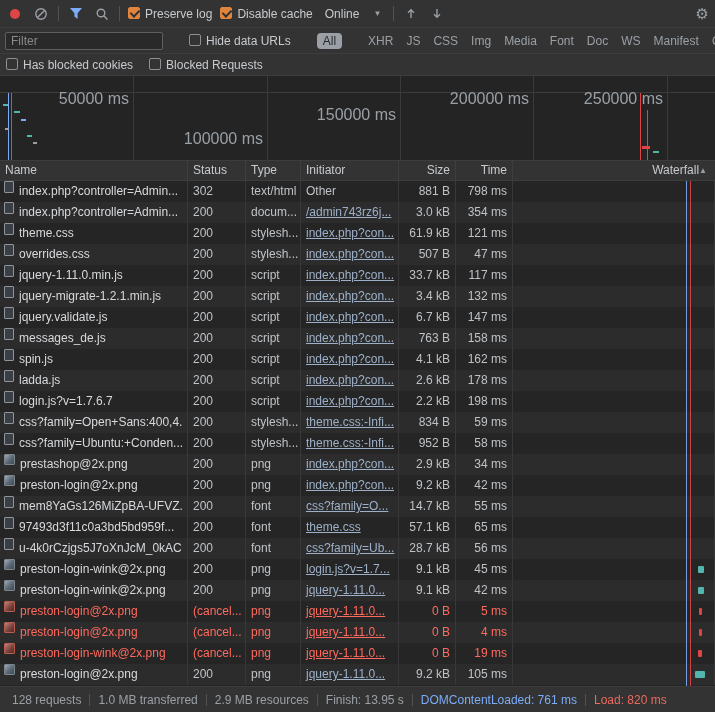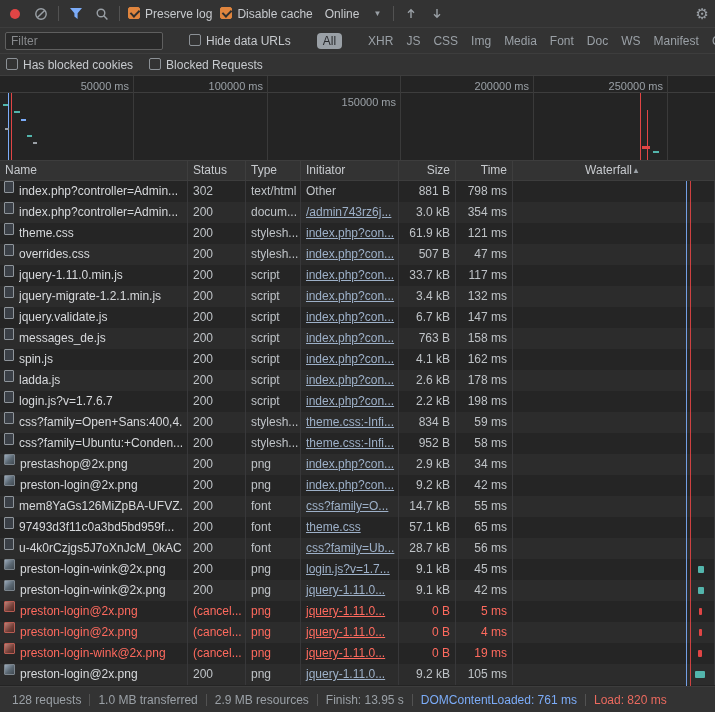--- a/index.html
+++ b/index.html
@@ -28,35 +28,35 @@
   .chip{background:#9aa0a6;color:#28292c;border-radius:4px;padding:1px 6px;cursor:pointer;flex:none}
   .type-list{display:flex;gap:13px;color:#9aa0a6}
   .type-item{cursor:pointer;white-space:nowrap}
 
   
   .optionsbar{flex:0 0 22px;background:#333;display:flex;align-items:center;gap:16px;padding:0 6px;border-bottom:1px solid #3d3d3d}
 
   
   .overview{flex:0 0 85px;position:relative;background:#242424;border-bottom:1px solid #3d3d3d;overflow:hidden;cursor:crosshair}
   .ov-strip{position:absolute;left:0;top:16px;width:100%;height:1px;background:#3d3d3d}
-  .ov-label{position:absolute;top:4px;font-size:11px;color:#9aa0a6;white-space:nowrap}
+  .ov-label{position:absolute;top:14px;font-size:16px;color:#9aa0a6;white-space:nowrap}
   .ov-grid{position:absolute;top:0;bottom:0;width:1px;background:#3a3a3a}
   .ov-mark{position:absolute}
 
   
   .table-header{flex:0 0 20px;background:#333;display:flex;border-bottom:1px solid #3d3d3d;line-height:19px;color:#c7cace}
   .hcell{padding:0 5px;border-right:1px solid #3e3e3e;overflow:hidden;white-space:nowrap;cursor:pointer}
   .c-name{width:188px;flex:none}
   .c-status{width:58px;flex:none}
   .c-type{width:55px;flex:none}
   .c-init{width:98px;flex:none}
   .c-size{width:57px;flex:none;text-align:right}
   .c-time{width:57px;flex:none;text-align:right}
   .c-wf{flex:1 1 auto;position:relative;border-right:none}
-  .hcell.c-wf{display:flex;align-items:center;justify-content:center}
+  .hcell.c-wf{display:flex;align-items:center;justify-content:flex-end}
   .sort{font-size:8px;color:#9aa0a6;margin-right:3px}
   .tbody{flex:1 1 auto;position:relative;overflow:hidden;background:#242424}
   .row{display:flex;height:21px;line-height:20px;cursor:pointer;background:#252525}
   .row.alt{background:#2c2c2c}
   .cell{padding:0 5px;border-right:1px solid #38383a;overflow:hidden;white-space:nowrap;color:#bfc3c7}
   .cell.c-name{display:flex;align-items:flex-start;gap:5px;color:#d7d9dc;padding-left:4px}
   .ntext{overflow:hidden;white-space:nowrap}
   .ficon{width:10px;height:12px;flex:none;border:1px solid #8f959b;border-radius:1px;background:#3a3f46}
   .ficon.img{width:11px;height:11px;background:linear-gradient(135deg,#9aaabb 0%,#5a6772 55%,#414a52 100%);border-color:#7c858d}
   .row.error .ficon{border-color:#b85c52;background:#53302c}
@@ -156,21 +156,21 @@
       <span class="box"></span>
       <span>Blocked Requests</span>
     </label>
   </div>
 
   <div class="overview" id="overview">
     <div class="ov-strip"></div>
   <div class="ov-grid" style="left: 133px;"></div>
       <div class="ov-label" style="right: 586px;">50000 ms</div>
       <div class="ov-grid" style="left: 267px;"></div>
-      <div class="ov-label" style="right: 452px;">100000 ms</div>
+      <div class="ov-label" style="right: 452px; margin-top: 40px;">100000 ms</div>
       <div class="ov-grid" style="left: 400px;"></div>
       <div class="ov-label" style="right: 319px; margin-top: 16px;">150000 ms</div>
       <div class="ov-grid" style="left: 533px;"></div>
       <div class="ov-label" style="right: 186px;">200000 ms</div>
       <div class="ov-grid" style="left: 667px;"></div>
       <div class="ov-label" style="right: 52px;">250000 ms</div>
       <div class="ov-mark" style="left: 8px; top: 17px; width: 1px; height: 68px; background: rgb(124, 172, 248);"></div>
       <div class="ov-mark" style="left: 11px; top: 17px; width: 1px; height: 68px; background: rgb(224, 69, 69);"></div>
       <div class="ov-mark" style="left: 3px; top: 28px; width: 5px; height: 2px; background: rgb(83, 181, 172);"></div>
       <div class="ov-mark" style="left: 14px; top: 35px; width: 6px; height: 2px; background: rgb(83, 181, 172);"></div>

